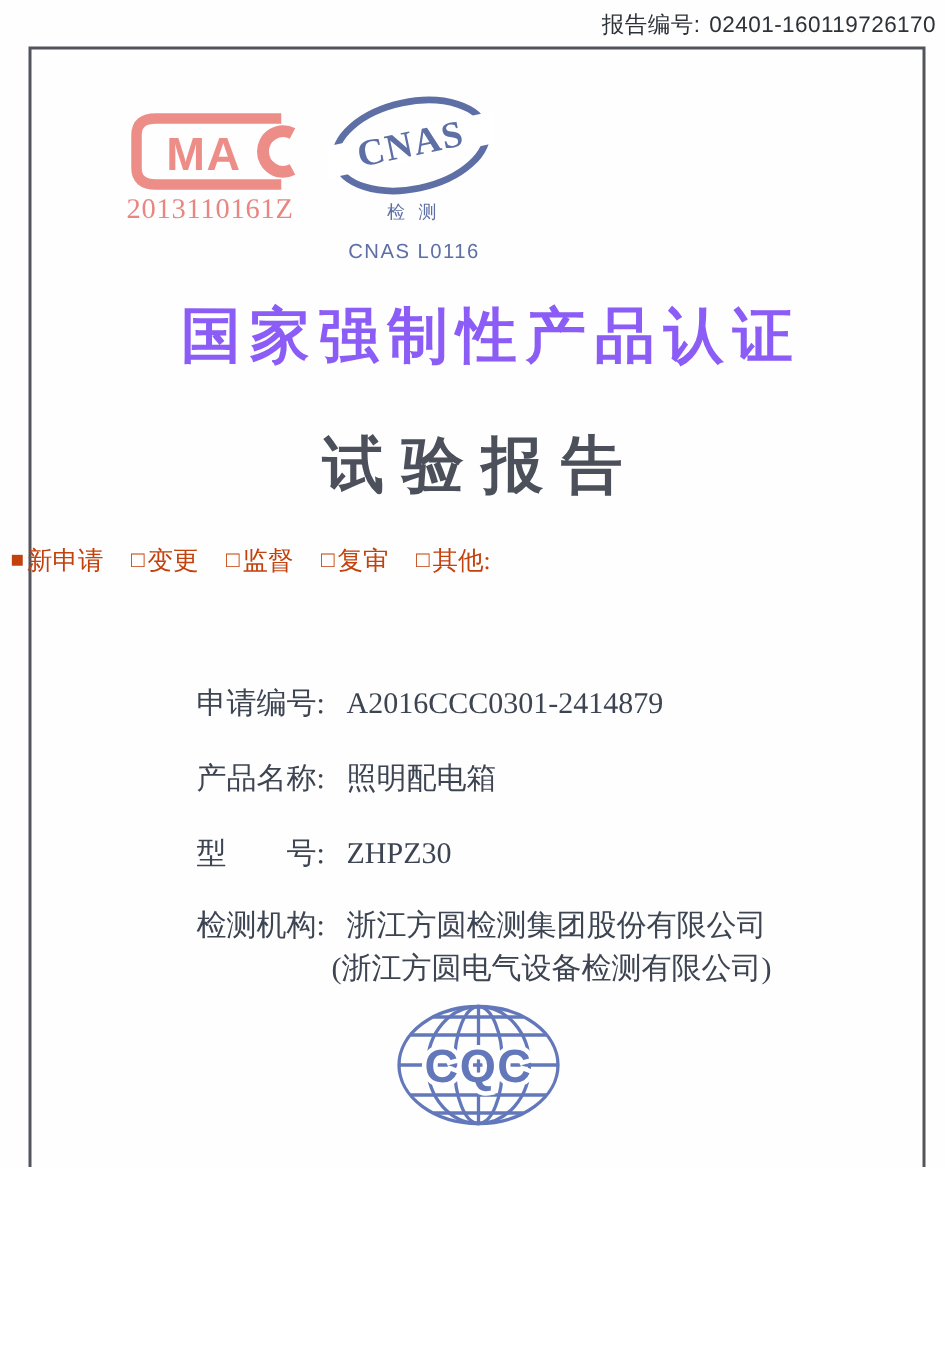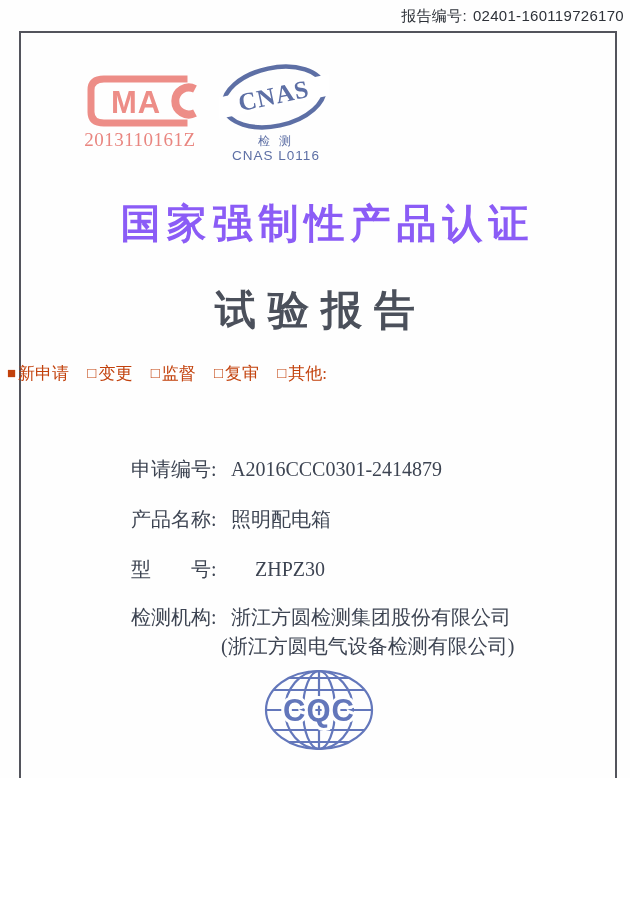--- a/index.html
+++ b/index.html
@@ -22,21 +22,21 @@
     position:absolute;left:64px;top:129px;width:152px;text-align:center;
     font-size:19px;color:#e98680;letter-spacing:0.5px;
   }
   
   .cnas-svg{position:absolute;left:219px;top:61px;width:110px;height:72px;}
   .cnas-caption{
     position:absolute;left:234px;top:133px;width:84px;text-align:center;
     font-size:12px;color:#5d6fa5;letter-spacing:3px;
   }
   .cnas-code{
-    position:absolute;left:222px;top:148px;width:108px;text-align:center;
+    position:absolute;left:222px;top:160px;width:108px;text-align:center;
     font-family:"Liberation Sans","DejaVu Sans",sans-serif;
     font-size:13.5px;color:#5d6fa5;letter-spacing:1px;
   }
   
   .title1{
     position:absolute;left:0;right:0;top:196px;text-align:center;
     font-size:40px;font-weight:600;color:#8b5cf6;letter-spacing:6px;text-indent:6px;margin-left:19px;
   }
   .title2{
     position:absolute;left:0;right:0;top:283px;text-align:center;
@@ -48,21 +48,21 @@
     font-size:17px;color:#c2410c;white-space:nowrap;
   }
   .chk{margin:0 7px;}
   .chk .mark{font-size:15px;margin-right:2px;position:relative;top:-1px;}
   
   .row{position:absolute;left:131px;display:flex;font-size:20px;color:#3d4452;line-height:1.45;margin-top:44px;}
   .row .lbl{width:100px;flex:0 0 auto;white-space:pre;}
   .row .val{white-space:pre;}
   .row-1{top:411px;}
   .row-2{top:461px;}
-  .row-3{top:511px;gap:24px;}
+  .row-3{top:511px;}
   .row-4{top:559px;}
   .row .val .line2{display:block;margin-left:-10px;font-family:Liberation Serif, serif;}
   
   .cqc-svg{position:absolute;left:262px;top:668px;width:114px;height:84px;}
 </style>
 </head>
 <body>
 
 <div class="page">
 

